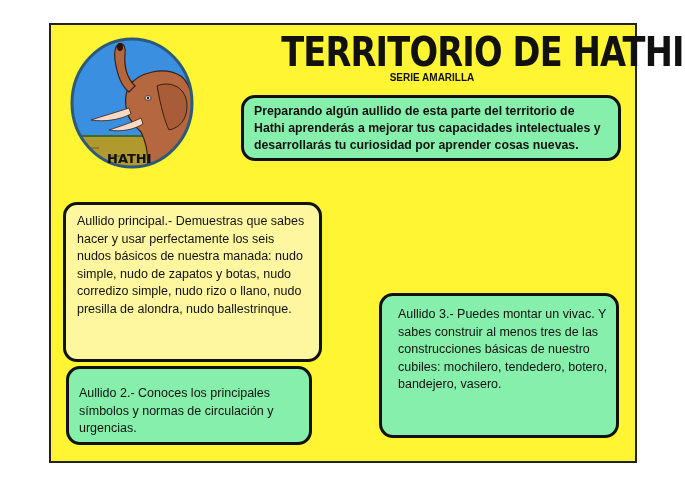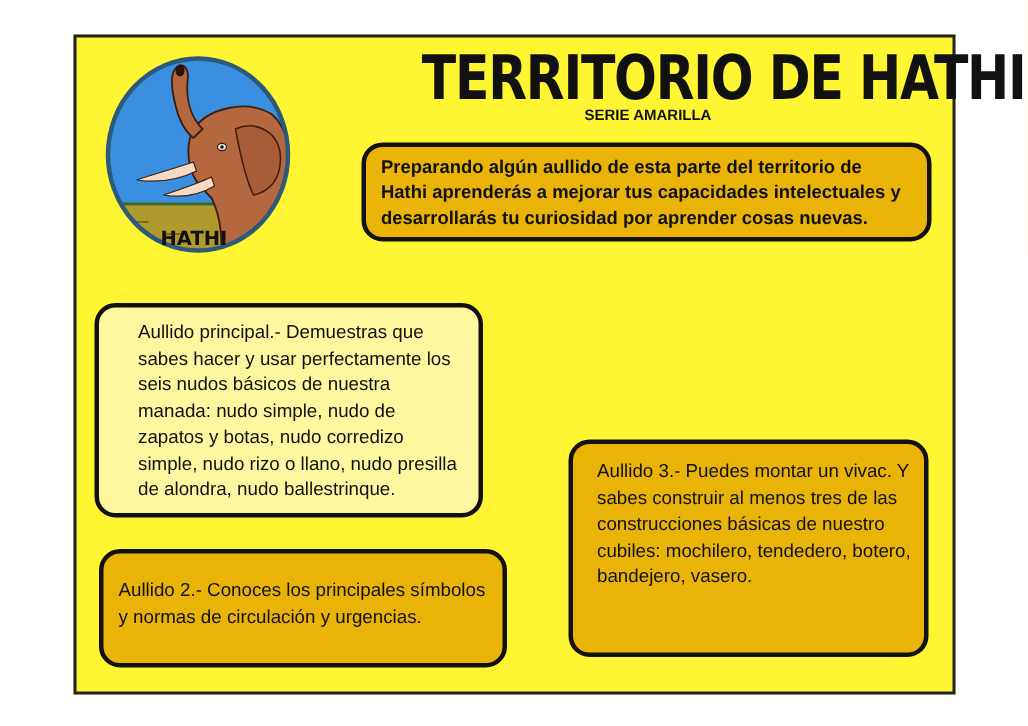--- a/index.html
+++ b/index.html
@@ -54,21 +54,21 @@
       text-align: center;
       font-family: "Liberation Sans", sans-serif;
       font-weight: bold;
       font-size: 10px;
       color: #111;
     }
     .box {
       position: absolute;
       border: 3px solid #111;
       border-radius: 14px;
-      background: #eab308;
+      background: #86efac;
       box-sizing: border-box;
       color: #111;
       font-family: "Liberation Sans", sans-serif;
     }
     .box.light {
       background: #fff7a0;
     }
     .intro {
       left: 190px;
       top: 70px;
@@ -80,34 +80,34 @@
       line-height: 17px;
     }
     .aullido {
       font-size: 12.5px;
       line-height: 17.5px;
     }
     .a-principal {
       left: 12px;
       top: 177px;
       width: 259px;
-      height: 143px;
-      padding: 8px 10px 0 26px;
+      height: 160px;
+      padding: 8px 10px 0 11px;
     }
     .a-uno {
       left: 318px;
       top: 167px;
       width: 250px;
       height: 80px;
       padding: 10px 12px 0 18px;
     }
     .a-dos {
       left: 15px;
       top: 341px;
-      width: 272px;
+      width: 246px;
       height: 79px;
       padding: 16px 8px 0 10px;
     }
     .a-tres {
       left: 328px;
       top: 268px;
       width: 240px;
       height: 145px;
       padding: 10px 8px 0 16px;
     }

